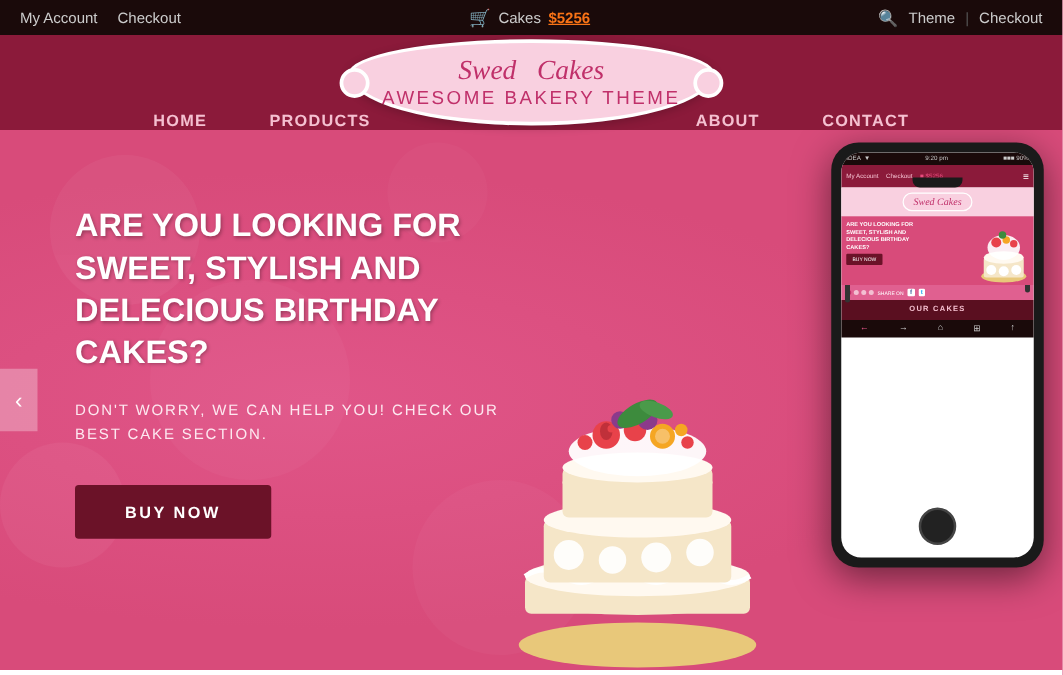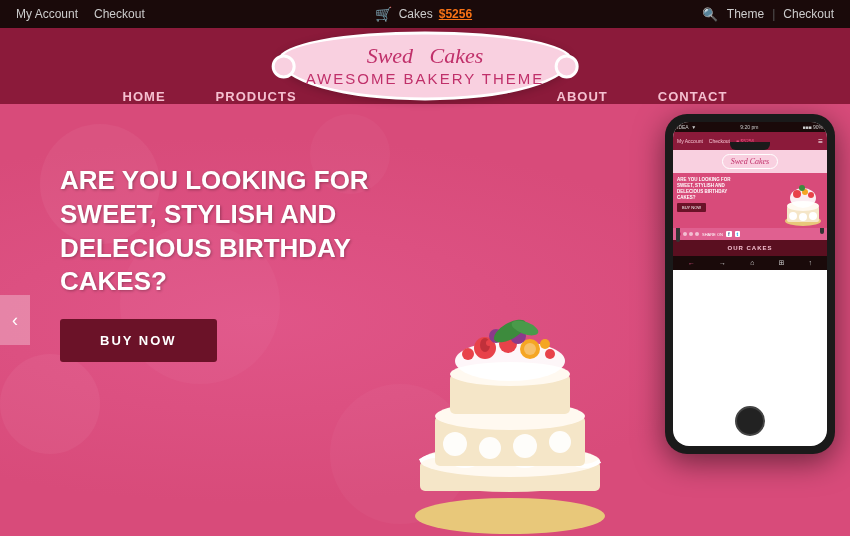--- a/index.html
+++ b/index.html
@@ -399,20 +399,21 @@
   <svg style="position:absolute;top:0;left:0;width:100%;height:100%;opacity:0.15;z-index:1;" viewBox="0 0 850 432" preserveAspectRatio="xMidYMid slice">
     <circle cx="100" cy="80" r="60" fill="#fff" opacity="0.3"></circle>
     <circle cx="200" cy="200" r="80" fill="#fff" opacity="0.2"></circle>
     <circle cx="50" cy="300" r="50" fill="#fff" opacity="0.3"></circle>
     <circle cx="350" cy="50" r="40" fill="#fff" opacity="0.2"></circle>
     <circle cx="400" cy="350" r="70" fill="#fff" opacity="0.2"></circle>
   </svg>
 
   <div class="hero-content">
     <div class="hero-title">ARE YOU LOOKING FOR SWEET, STYLISH AND DELECIOUS BIRTHDAY CAKES?</div>
+    <div class="hero-subtitle">DON'T WORRY, WE CAN HELP YOU! CHECK OUR BEST CAKE SECTION.</div>
     <button class="buy-now-btn">BUY NOW</button>
   </div>
 
   <div class="cake-img-container">
     <svg class="cake-svg" viewBox="0 0 220 280" xmlns="http://www.w3.org/2000/svg">
 
       <ellipse cx="110" cy="240" rx="95" ry="18" fill="#e8c87a"></ellipse>
 
       <ellipse cx="110" cy="200" rx="90" ry="16" fill="#f5e6c8"></ellipse>
       <rect x="20" y="185" width="180" height="30" fill="#f5e6c8" rx="5"></rect>

